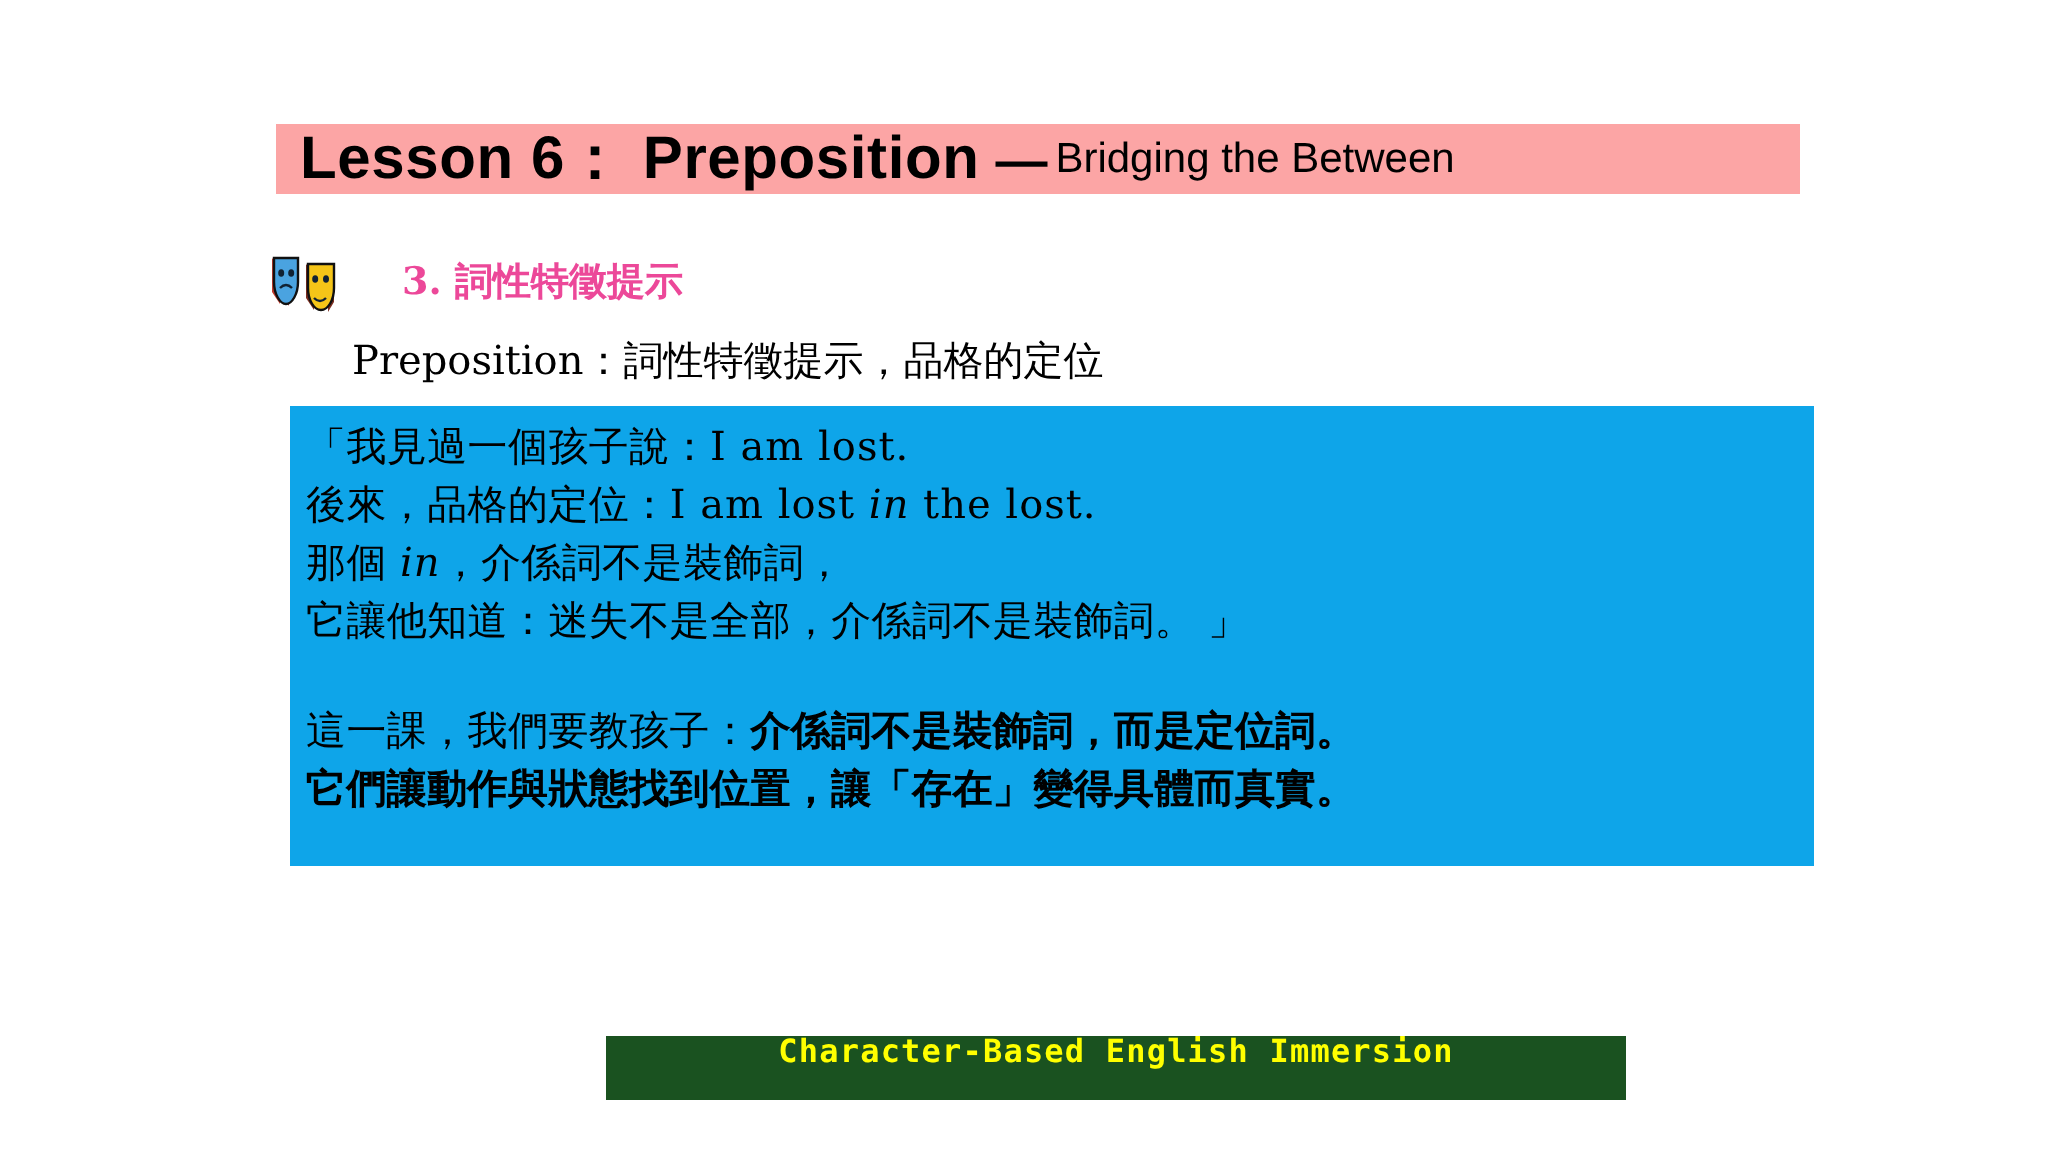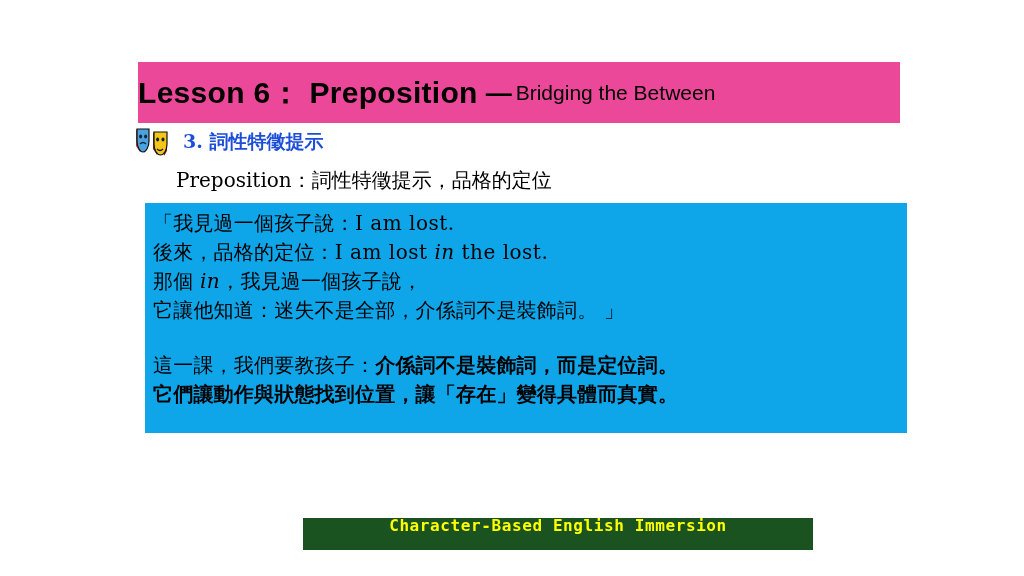--- a/index.html
+++ b/index.html
@@ -21,24 +21,25 @@
     inset: 0;
     background: #ffffff;
   }
 
   
   .header-banner {
     position: absolute;
     left: 138px;
     top: 62px;
     width: 762px;
-    height: 61px;
-    background: #ec4899;
+    height: 35px;
+    background: #fca5a5;
     display: flex;
     align-items: center;
+    padding-left: 12px;
     box-sizing: border-box;
     white-space: nowrap;
   }
   .header-title {
     font-family: "Liberation Sans", sans-serif;
     font-weight: bold;
     font-size: 30px;
     color: #000000;
     letter-spacing: 0.3px;
     line-height: 1;
@@ -73,22 +74,22 @@
   .masks-icon {
     width: 40px;
     height: 30px;
     display: block;
     flex: 0 0 auto;
   }
   .section-label {
     font-family: "DejaVu Serif", "Liberation Serif", serif;
     font-size: 19px;
     font-weight: bold;
-    color: #1d4ed8;
-    margin-left: 10px;
+    color: #ec4899;
+    margin-left: 28px;
     line-height: 1;
   }
 
   
   .subtitle-line {
     position: absolute;
     left: 176px;
     top: 168px;
     font-family: "DejaVu Serif", "Liberation Serif", serif;
     font-size: 20px;
@@ -193,21 +194,21 @@
 
     <div class="quote-line">
       <span>「我見過一個孩子說：</span><span class="en">I am lost.</span>
     </div>
 
     <div class="quote-line">
       <span>後來，品格的定位：</span><span class="en">I am lost </span><span class="en em">in</span><span class="en"> the lost.</span>
     </div>
 
     <div class="quote-line">
-      <span>那個 </span><span class="en em">in</span><span>，我見過一個孩子說，</span>
+      <span>那個 </span><span class="en em">in</span><span>，介係詞不是裝飾詞，</span>
     </div>
 
     <div class="quote-line">它讓他知道：迷失不是全部，介係詞不是裝飾詞。 」</div>
 
     <div class="quote-gap"></div>
 
     <div class="quote-line">
       <span>這一課，我們要教孩子：</span><span class="bold-seg">介係詞不是裝飾詞，而是定位詞。</span>
     </div>
 

